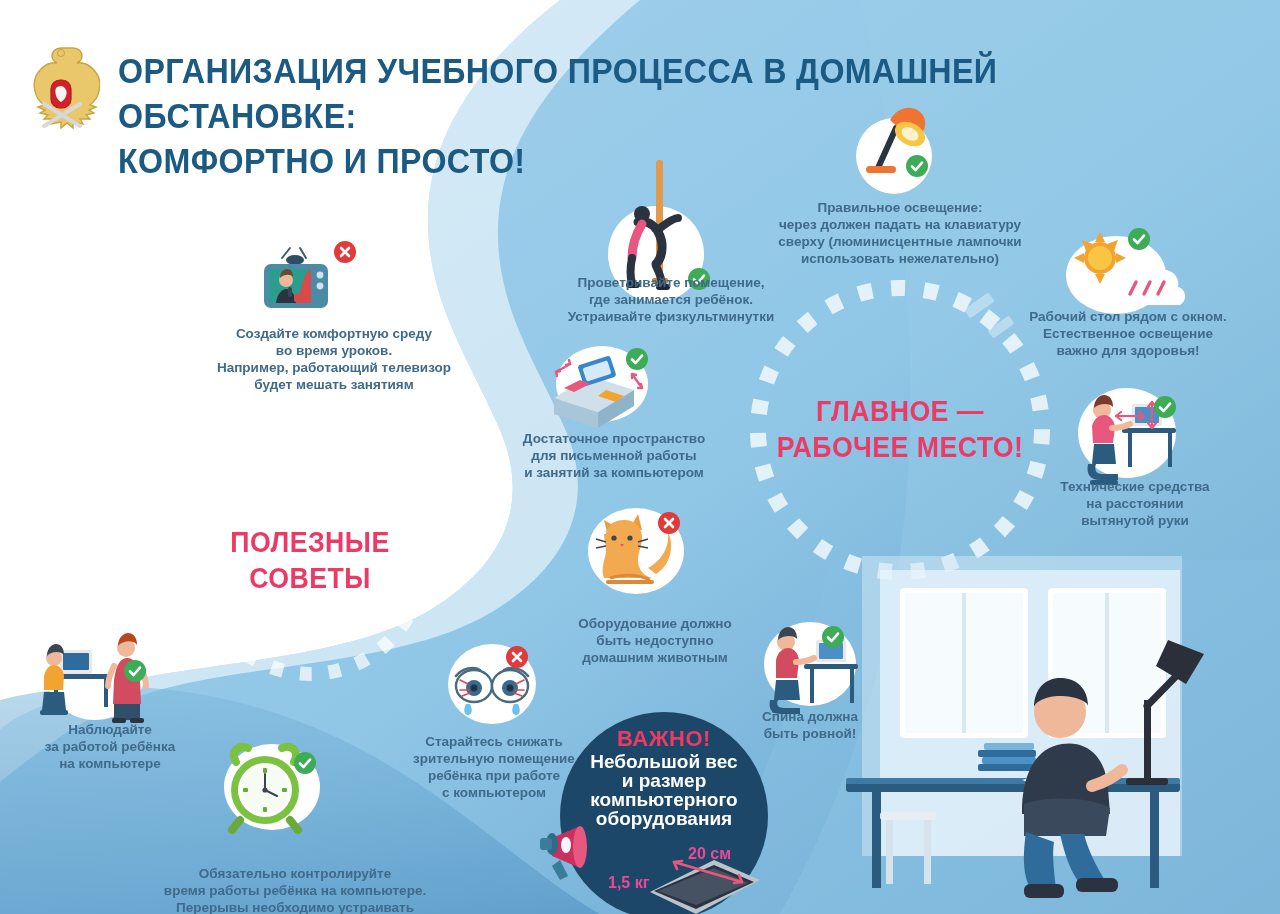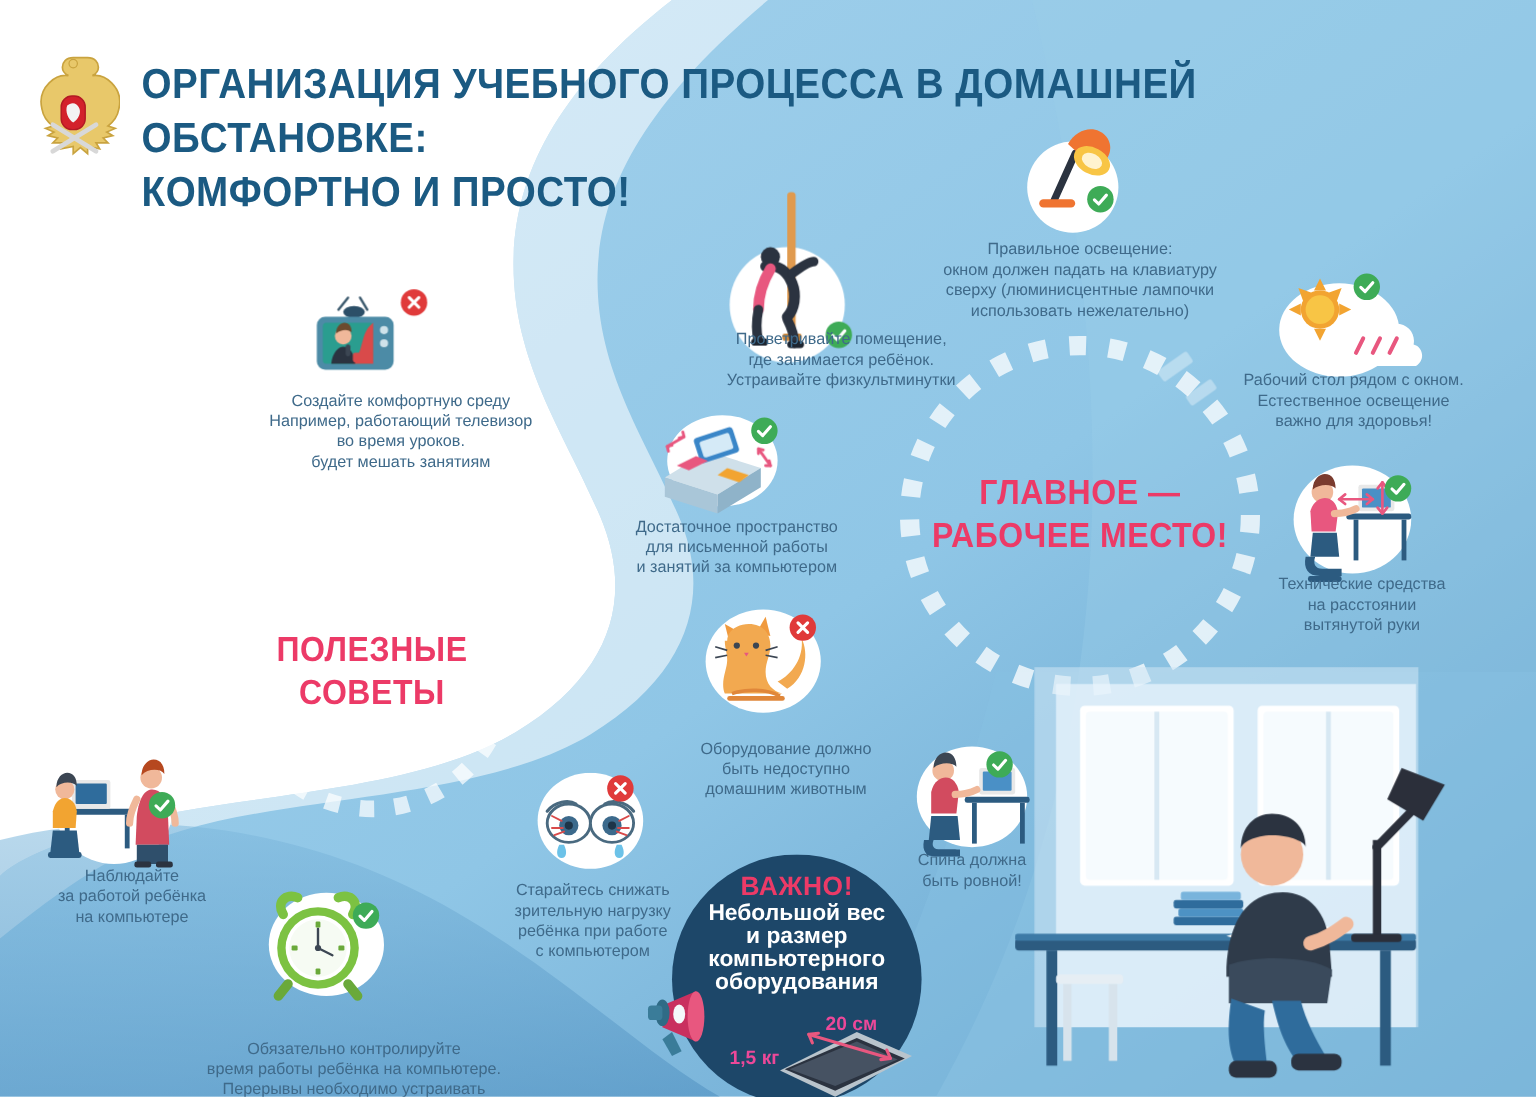--- a/index.html
+++ b/index.html
@@ -31,21 +31,21 @@
     font-family:"Liberation Sans Narrow","Liberation Sans",sans-serif;
     font-weight:bold;font-size:29px;line-height:36px;text-align:center;
     letter-spacing:.5px;transform:scaleX(.92);
   }
   #head-main{left:740px;top:393px;width:320px;}
   #head-tips{left:200px;top:524px;width:220px;}
 
   
   .cap{
     position:absolute;text-align:center;color:#3f6a8a;
-    font-size:13.5px;line-height:17px;
+    font-size:13.5px;line-height:17px;font-weight:bold;
   }
 
   
   .bubble{position:absolute;border-radius:50%;background:#ffffff;}
   .badge{position:absolute;width:22px;height:22px;border-radius:50%;
          display:flex;align-items:center;justify-content:center;
          color:#fff;font-size:14px;font-weight:bold;line-height:1;}
   .badge.ok{background:#3eab57;}
   .badge.no{background:#e03a3a;}
   .badge svg{display:block;}
@@ -208,22 +208,22 @@
     <circle cx="64" cy="33" r="3.4" fill="#cfe2ea"></circle>
     <circle cx="64" cy="44" r="3.4" fill="#cfe2ea"></circle>
   </svg>
   <div class="badge no" style="left:334px;top:241px;">
     <svg viewBox="0 0 22 22" width="22" height="22">
         <path d="M7 7 L15 15 M15 7 L7 15" stroke="#fff" stroke-width="2.6" stroke-linecap="round"></path>
       </svg>
   </div>
   <div class="cap" style="left:190px;top:325px;width:288px;">
     <div>Создайте комфортную среду</div>
+    <div>во время уроков.</div>
     <div>Например, работающий телевизор</div>
-    <div>во время уроков.</div>
     <div>будет мешать занятиям</div>
   </div>
 
   <div class="bubble" style="left:608px;top:206px;width:96px;height:96px;"></div>
   <svg style="position:absolute;left:608px;top:158px;width:104px;height:146px;" viewBox="0 0 104 146">
     <rect x="48" y="2" width="7" height="118" rx="3" fill="#e09a4e"></rect>
     <rect x="44" y="120" width="16" height="6" rx="2" fill="#c98539"></rect>
     <circle cx="34" cy="56" r="8" fill="#2b3340"></circle>
     <path d="M30,64 c10,-2 18,4 22,14 c4,10 2,22 -4,28" stroke="#2b3340" stroke-width="9" fill="none" stroke-linecap="round"></path>
     <path d="M34,66 c-6,10 -10,22 -10,34" stroke="#e8577f" stroke-width="9" fill="none" stroke-linecap="round"></path>
@@ -231,42 +231,42 @@
     <path d="M48,108 c4,8 6,14 6,20" stroke="#2b3340" stroke-width="8" fill="none" stroke-linecap="round"></path>
     <path d="M52,70 c8,-6 14,-10 18,-10" stroke="#2b3340" stroke-width="8" fill="none" stroke-linecap="round"></path>
     <rect x="18" y="124" width="14" height="6" rx="3" fill="#1d2530"></rect>
     <rect x="48" y="126" width="14" height="6" rx="3" fill="#1d2530"></rect>
   </svg>
   <div class="badge ok" style="left:688px;top:268px;">
     <svg viewBox="0 0 22 22" width="22" height="22">
         <path d="M6 11.5 L9.6 15 L16 7.6" stroke="#fff" stroke-width="2.6" fill="none" stroke-linecap="round" stroke-linejoin="round"></path>
       </svg>
   </div>
-  <div class="cap" style="left:568px;top:274px;width:266px;">
+  <div class="cap" style="left:538px;top:274px;width:266px;">
     <div>Проветривайте помещение,</div>
     <div>где занимается ребёнок.</div>
     <div>Устраивайте физкультминутки</div>
   </div>
 
   <div class="bubble" style="left:856px;top:118px;width:76px;height:76px;"></div>
   <svg style="position:absolute;left:846px;top:92px;width:100px;height:96px;" viewBox="0 0 100 96">
     <path d="M32,76 L50,36" stroke="#2b3340" stroke-width="6" stroke-linecap="round"></path>
     <path d="M44,28 c8,-14 24,-16 32,-6 c7,9 2,22 -10,26 Z" fill="#ef7431"></path>
     <ellipse cx="64" cy="42" rx="16" ry="11" transform="rotate(28 64 42)" fill="#f8c545"></ellipse>
     <ellipse cx="64" cy="42" rx="9" ry="6" transform="rotate(28 64 42)" fill="#fff3cf"></ellipse>
     <rect x="20" y="74" width="30" height="7" rx="3.5" fill="#ef7431"></rect>
   </svg>
   <div class="badge ok" style="left:906px;top:155px;">
     <svg viewBox="0 0 22 22" width="22" height="22">
         <path d="M6 11.5 L9.6 15 L16 7.6" stroke="#fff" stroke-width="2.6" fill="none" stroke-linecap="round" stroke-linejoin="round"></path>
       </svg>
   </div>
   <div class="cap" style="left:736px;top:199px;width:328px;">
     <div>Правильное освещение:</div>
-    <div>окном должен падать на клавиатуру</div>
+    <div>через должен падать на клавиатуру</div>
     <div>сверху (люминисцентные лампочки</div>
     <div>использовать нежелательно)</div>
   </div>
 
   <div class="bubble" style="left:1066px;top:236px;width:100px;height:78px;border-radius:50%;"></div>
   <svg style="position:absolute;left:1058px;top:224px;width:128px;height:96px;" viewBox="0 0 128 96">
     <g fill="#f2a431">
       <circle cx="42" cy="34" r="16"></circle>
       <path d="M42,8 l5,10 l-10,0 Z"></path>
       <path d="M42,60 l5,-10 l-10,0 Z"></path>
@@ -497,21 +497,21 @@
     <path d="M20,58 c-3,6 -2,11 2,11 c4,0 5,-5 2,-11 Z" fill="#6cc2e8"></path>
     <path d="M68,58 c-3,6 -2,11 2,11 c4,0 5,-5 2,-11 Z" fill="#6cc2e8"></path>
   </svg>
   <div class="badge no" style="left:506px;top:646px;">
     <svg viewBox="0 0 22 22" width="22" height="22">
         <path d="M7 7 L15 15 M15 7 L7 15" stroke="#fff" stroke-width="2.6" stroke-linecap="round"></path>
       </svg>
   </div>
   <div class="cap" style="left:396px;top:733px;width:196px;">
     <div>Старайтесь снижать</div>
-    <div>зрительную нагрузку</div>
+    <div>зрительную помещение</div>
     <div>ребёнка при работе</div>
     <div>с компьютером</div>
   </div>
 
   <div id="important"></div>
   <div id="imp-title">ВАЖНО!</div>
   <div id="imp-body">
     <div>Небольшой вес</div>
     <div>и размер компьютерного</div>
     <div>оборудования</div>

